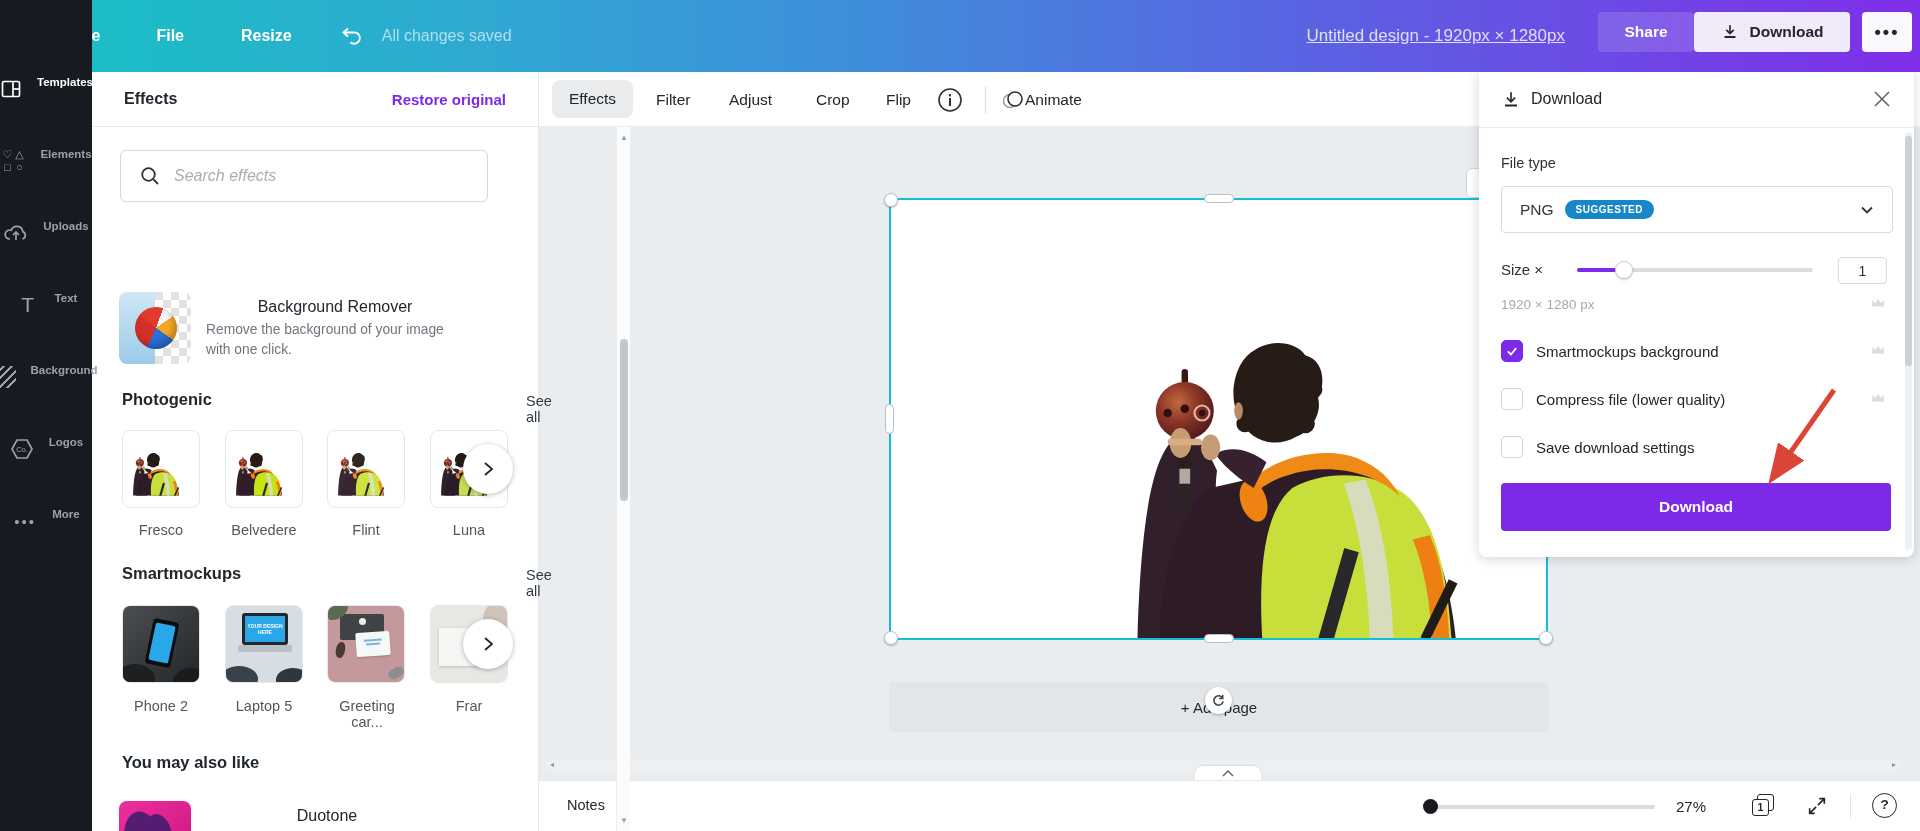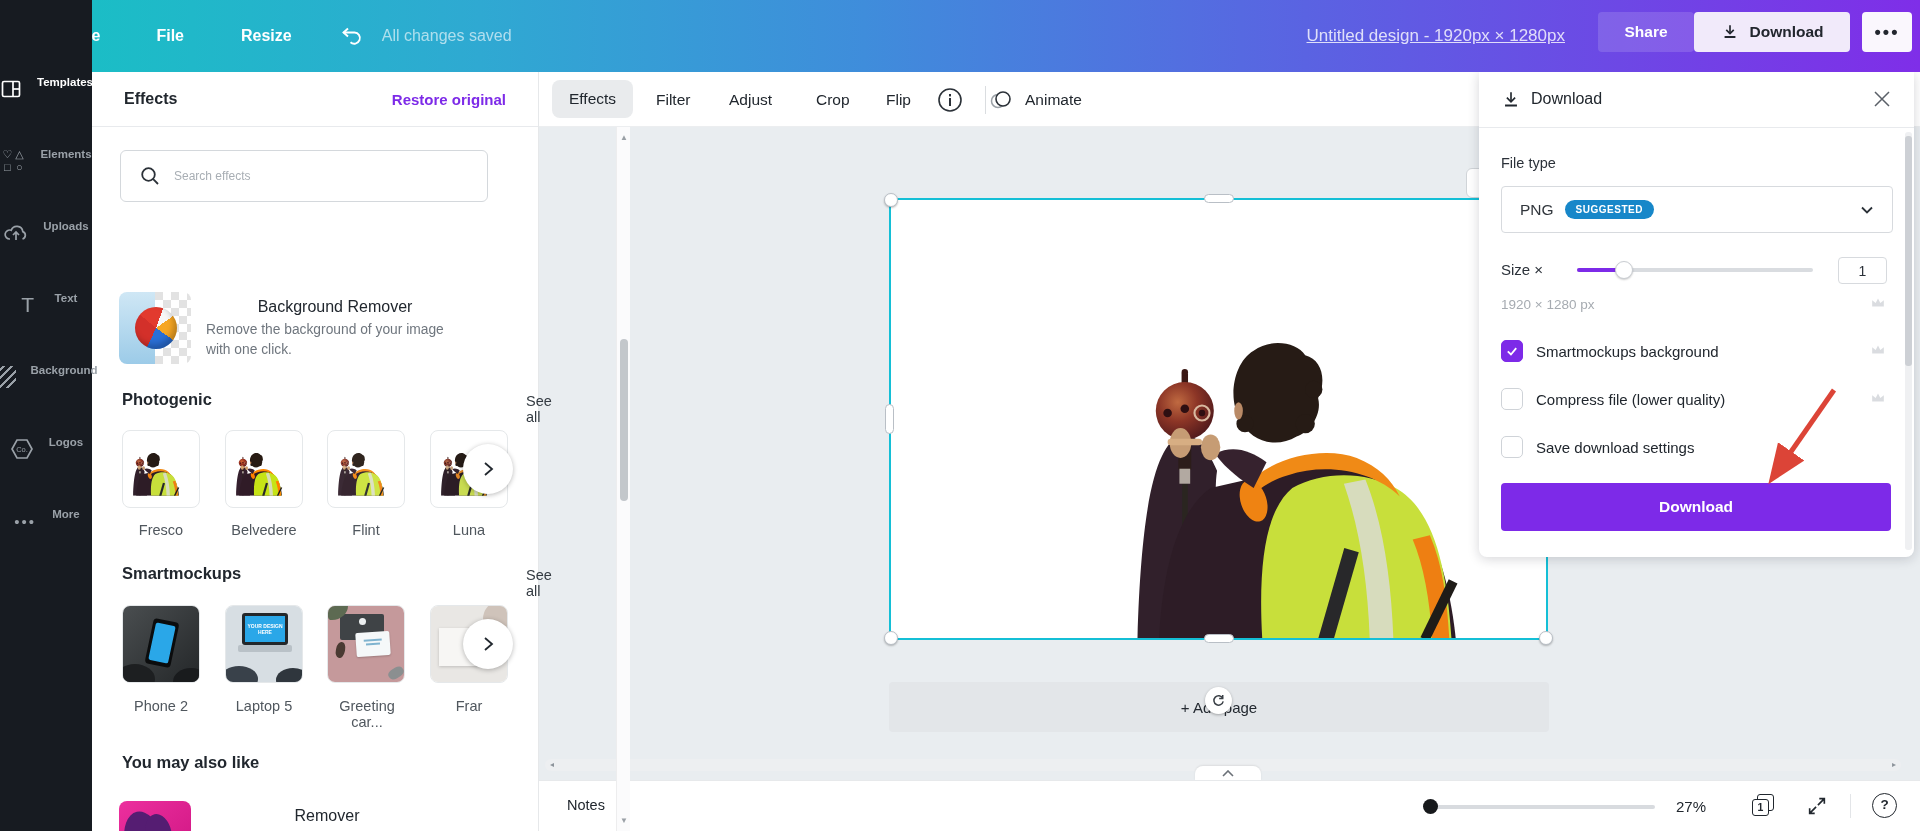--- a/index.html
+++ b/index.html
@@ -29,21 +29,21 @@
     background:repeating-linear-gradient(135deg,currentColor 0 2px,transparent 2px 6px); }
   .text-ico { font-size:21px; font-weight:400; }
   .more-ico { font-size:15px; letter-spacing:2px; }
 
   
   .panel { position:absolute; left:92px; top:72px; width:447px; height:759px; background:#fff; z-index:9; border-right:1px solid #e6e8ea; }
   .panel-head { position:absolute; left:0; top:0; width:100%; height:55px; border-bottom:1px solid #e8eaed; }
   .panel-title { position:absolute; left:32px; top:18px; font-size:16px; font-weight:600; color:#21272e; }
   .restore { position:absolute; right:32px; top:19px; font-size:15px; font-weight:600; color:#7d2ae8; cursor:pointer; }
   .search-box { position:absolute; left:28px; top:78px; width:368px; height:52px; border:1.5px solid #d4d8dc; border-radius:6px; display:flex; align-items:center; padding-left:18px; gap:13px; background:#fff; }
-  .search-box input { border:none; outline:none; font-size:12px; color:#31363c; width:280px; font-family:inherit; }
+  .search-box input { border:none; outline:none; font-size:16px; color:#31363c; width:280px; font-family:inherit;font-style:italic; }
   .search-box input::placeholder { color:#a8aeb4; }
   .fx-row { position:absolute; left:27px; display:flex; gap:15px; cursor:pointer; }
   .fx-thumb { width:72px; height:72px; border-radius:8px; overflow:hidden; position:relative; flex:none; }
   .fx-title { font-size:16px; color:#21272e; margin-top:6px;text-align:center; }
   .fx-desc { font-size:13.8px; color:#6f767e; line-height:20px; margin-top:4px; width:258px; }
   .sec-head { position:absolute; left:30px; font-size:16.5px; font-weight:600; color:#21272e; }
   .see-all { position:absolute; font-size:14.5px; font-weight:500; color:#343b42; cursor:pointer; }
   .thumb { position:absolute; width:78px; height:78px; border:1px solid #e5e8ea; border-radius:8px; background:#fff; overflow:hidden; cursor:pointer; }
   .thumb-label { position:absolute; width:78px; text-align:center; font-size:14.5px; color:#50575e; }
   .carousel-next { position:absolute; width:50px; height:50px; border-radius:50%; background:#fff; box-shadow:0 1px 5px rgba(0,0,0,.28); display:flex; align-items:center; justify-content:center; cursor:pointer; z-index:2; }
@@ -219,21 +219,21 @@
         <span>Flip</span>
       </div>
     <div class="ct-item" style="left:398px">
       <svg width="26" height="26" viewBox="0 0 26 26">
         <circle cx="13" cy="13" r="11" fill="none" stroke="#2b3138" stroke-width="1.6"></circle>
         <rect x="12" y="11" width="2" height="8" fill="#2b3138"></rect>
           <rect x="12" y="7" width="2" height="2.4" fill="#2b3138"></rect>
       </svg>
     </div>
     <div class="ct-divider"></div>
-    <div class="ct-item" style="left:450px;gap:12px">
+    <div class="ct-item" style="left:462px;gap:0">
       <svg width="24" height="22" viewBox="0 0 24 22">
         <circle cx="9" cy="12" r="6.5" fill="none" stroke="#9aa0a6" stroke-width="1.5"></circle>
         <circle cx="14" cy="10" r="7" fill="#fff" stroke="#2b3138" stroke-width="1.6"></circle>
       </svg>
       <span>Animate</span>
     </div>
   </div>
 
   <div class="panel">
     <div class="panel-head">
@@ -347,21 +347,21 @@
         <path d="M4 2 L11 8 L4 14" fill="none" stroke="#21272e" stroke-width="1.8"></path>
       </svg>
     </div>
 
     <div class="sec-head" style="top:681px">You may also like</div>
     <div class="fx-row" style="top:729px">
       <div class="fx-thumb duo-thumb">
           <div class="duo-face"></div>
         </div>
       <div>
-        <div class="fx-title">Remover</div>
+        <div class="fx-title">Duotone</div>
         <div class="fx-desc" style="width:242px">Apply a two-color palette to your images.</div>
       </div>
     </div>
 
     <div class="scrollbar-v">
       <div class="sb-arrow" style="top:6px">▲</div>
       <div class="sb-thumbv"></div>
       <div class="sb-arrow" style="bottom:6px">▼</div>
     </div>
   </div>

